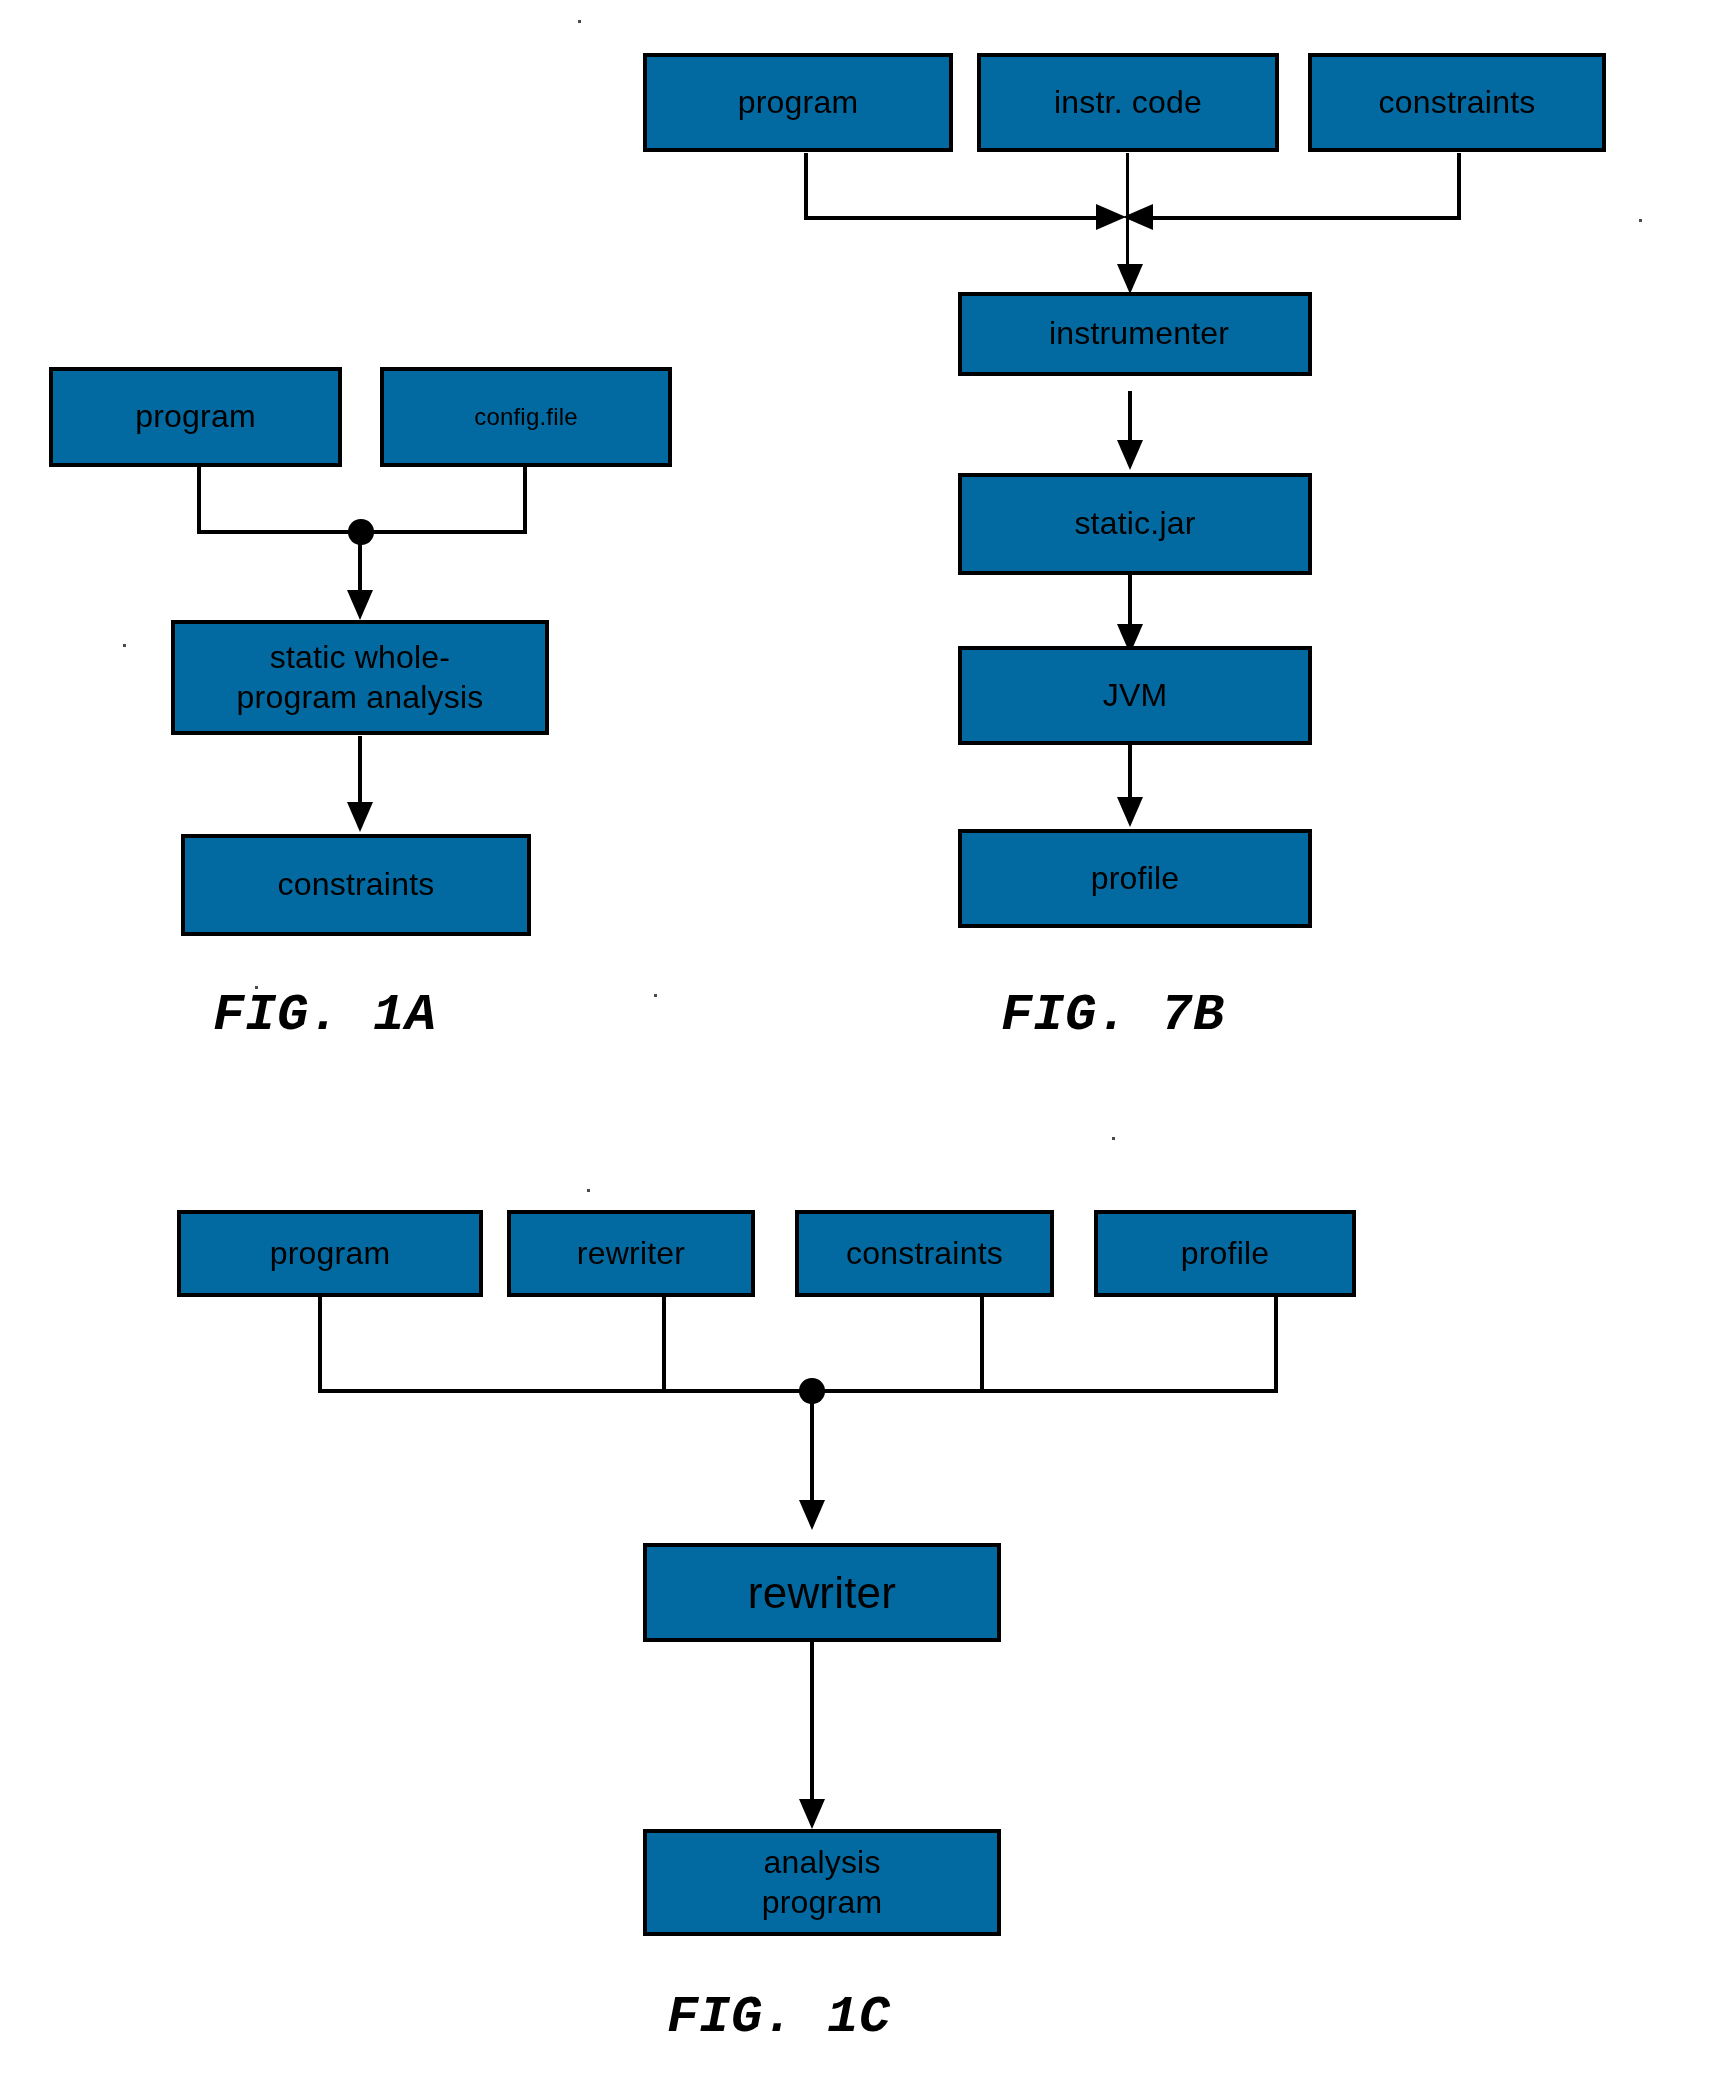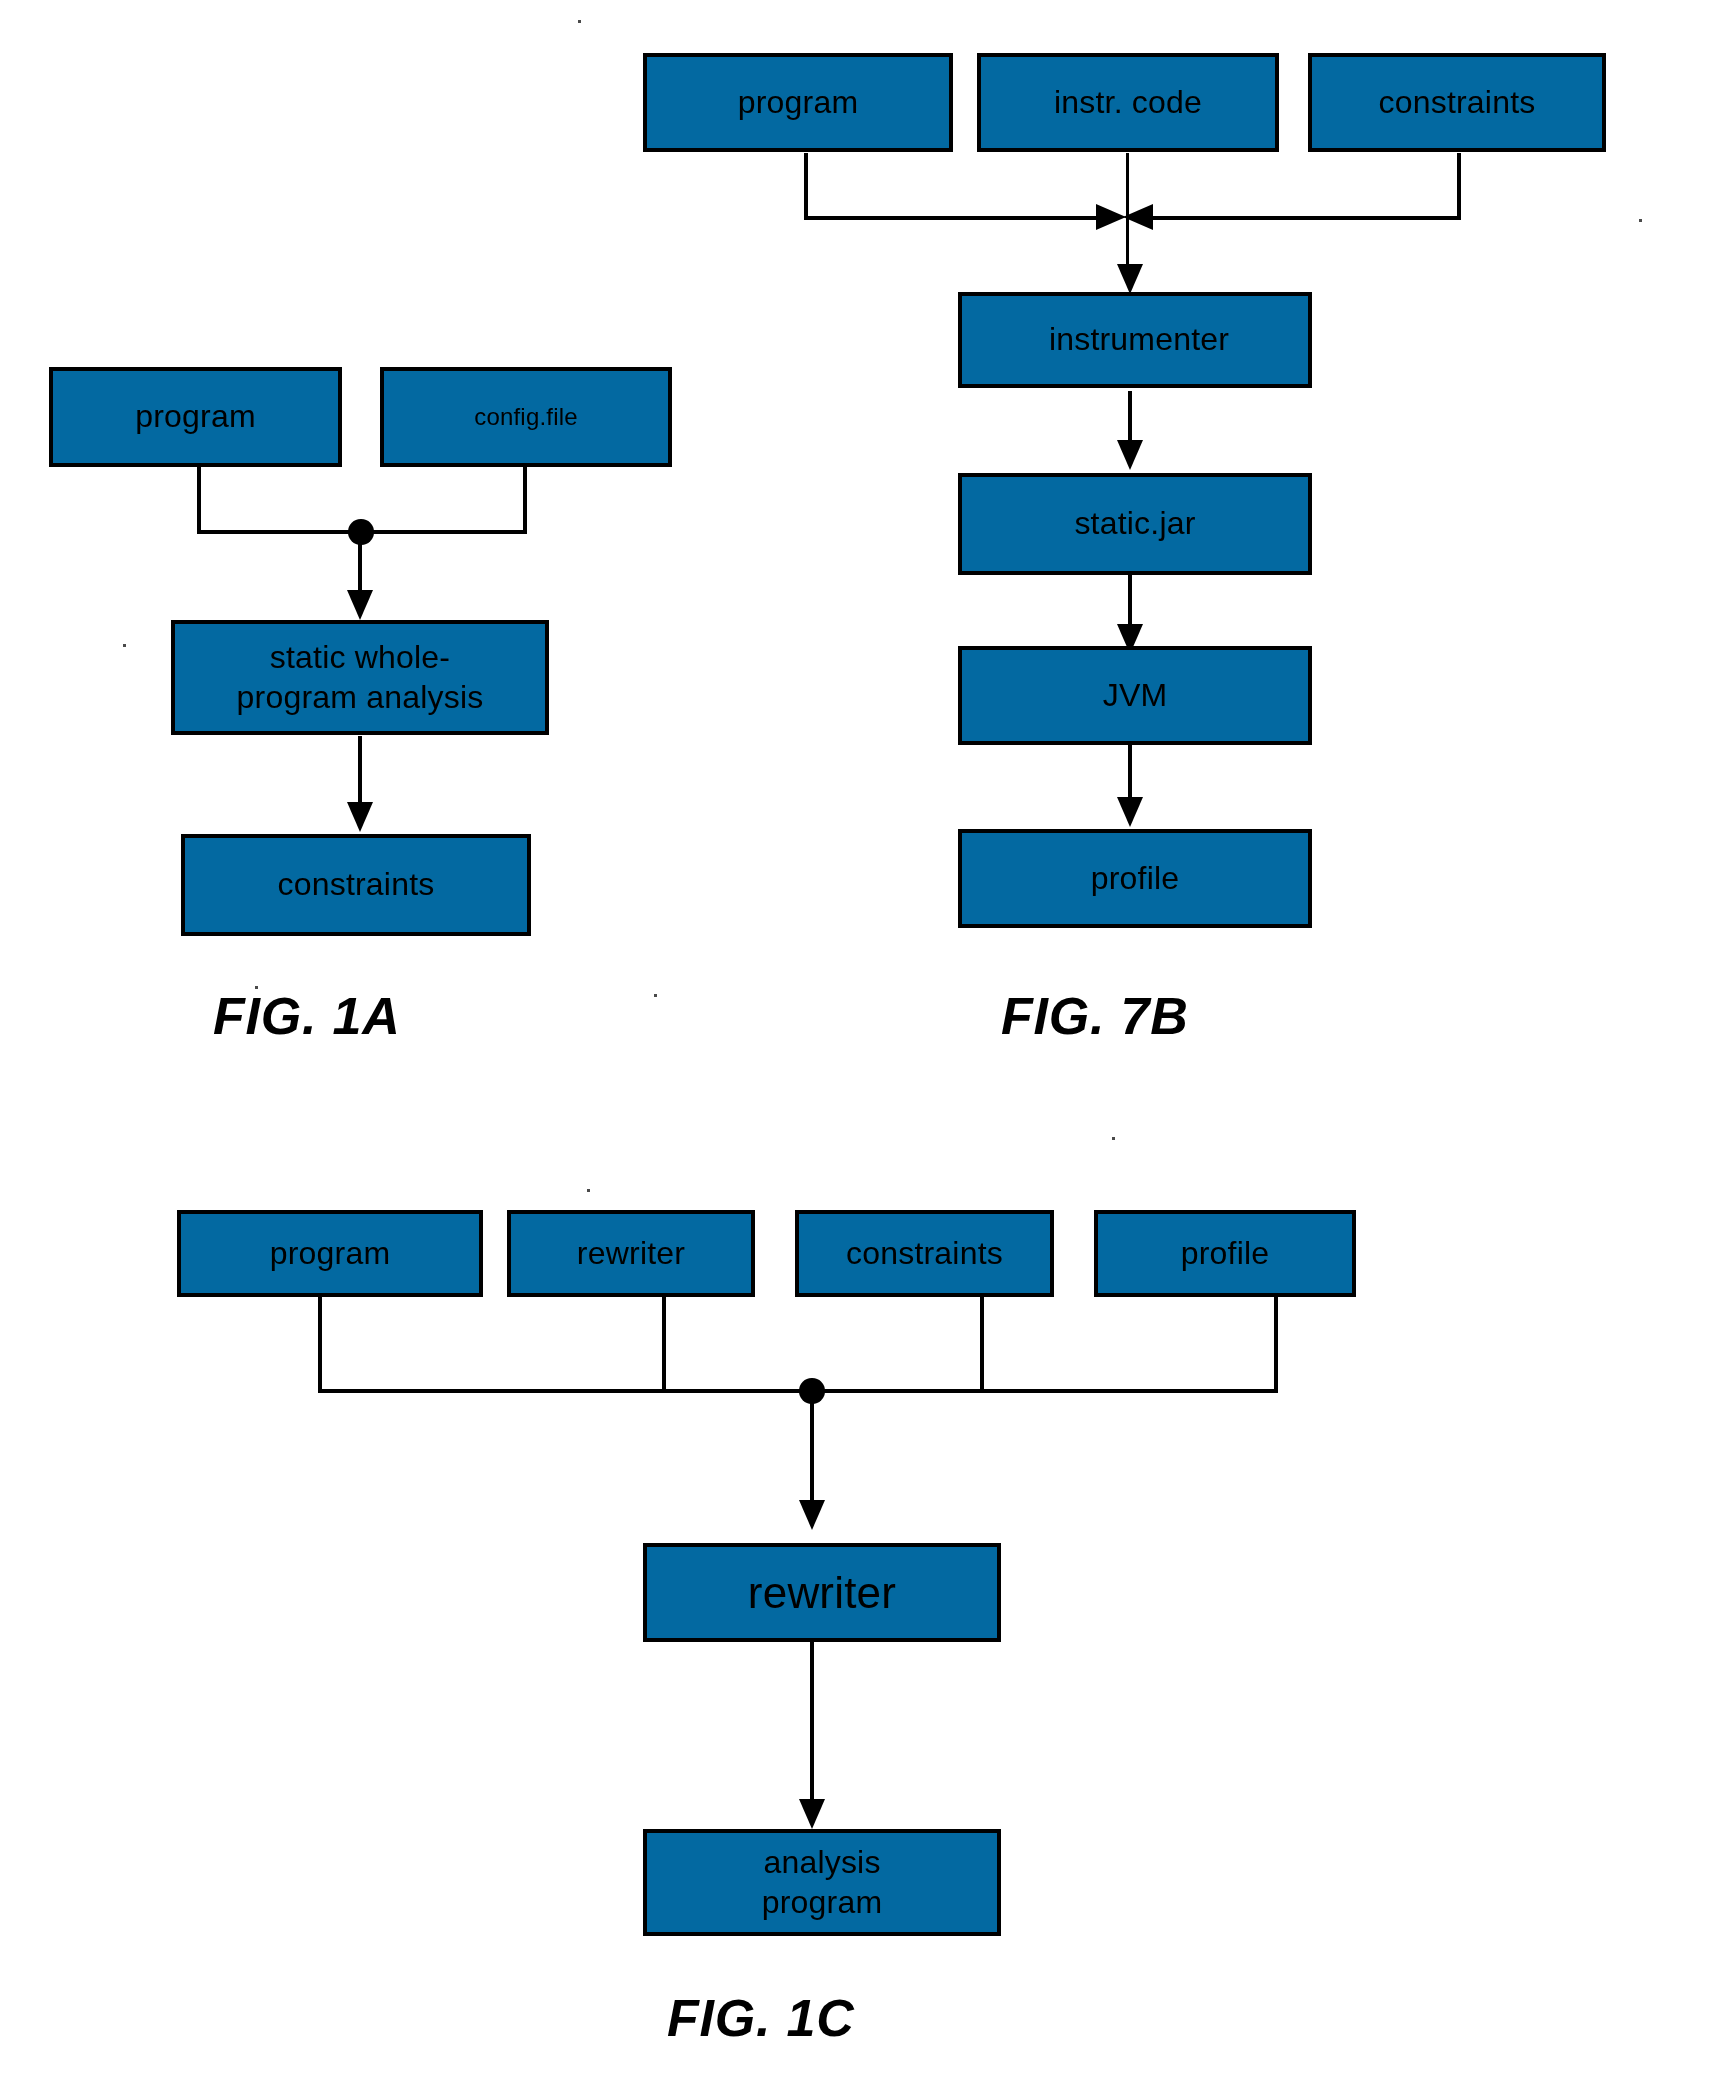--- a/index.html
+++ b/index.html
@@ -69,21 +69,21 @@
     width: 0;
     height: 0;
     border-top: 13.5px solid transparent;
     border-bottom: 13.5px solid transparent;
     border-right: 30px solid #000000;
   }
 
   
   .fig-caption {
     position: absolute;
-    font-family: Liberation Sans, sans-serif;
+    font-family: Liberation Mono, monospace;
     font-weight: bold;
     font-style: italic;
     font-size: 52px;
     color: #000000;
     white-space: nowrap;
     letter-spacing: 0.8px;
   }
 
   
   .speck {
@@ -152,21 +152,21 @@
     <div class="hline" style="left:804px; top:216px; width:294px;"></div>
     <div class="arrow-right" style="left:1096px; top:204px;"></div>
 
     <div class="vline" style="left:1457px; top:153px; height:67px;"></div>
     <div class="hline" style="left:1152px; top:216px; width:309px;"></div>
     <div class="arrow-left" style="left:1123px; top:204px;"></div>
 
     <div class="vline" style="left:1126px; top:153px; width:3.2px; height:118px;"></div>
     <div class="arrow-down" style="left:1117px; top:264px;"></div>
 
-    <div class="box" style="left:958px; top:292px; width:354px; height:96px; font-size:32px;padding-left:8px;">
+    <div class="box" style="left:958px; top:292px; width:354px; height:84px; font-size:32px;padding-left:8px;">
       <span>instrumenter</span>
     </div>
 
     <div class="vline" style="left:1128px; top:391px; height:51px;"></div>
     <div class="arrow-down" style="left:1117px; top:440px;"></div>
 
     <div class="box" style="left:958px; top:473px; width:354px; height:102px; font-size:32px;">
       <span>static.jar</span>
     </div>
 

